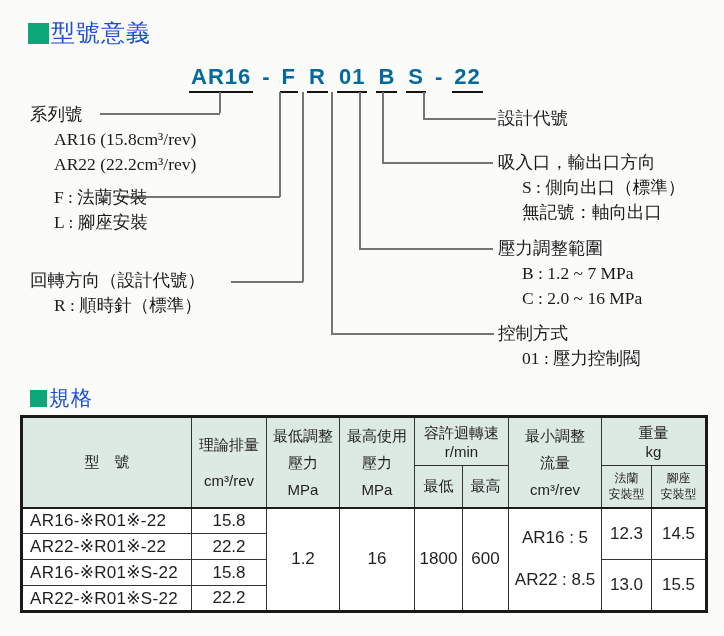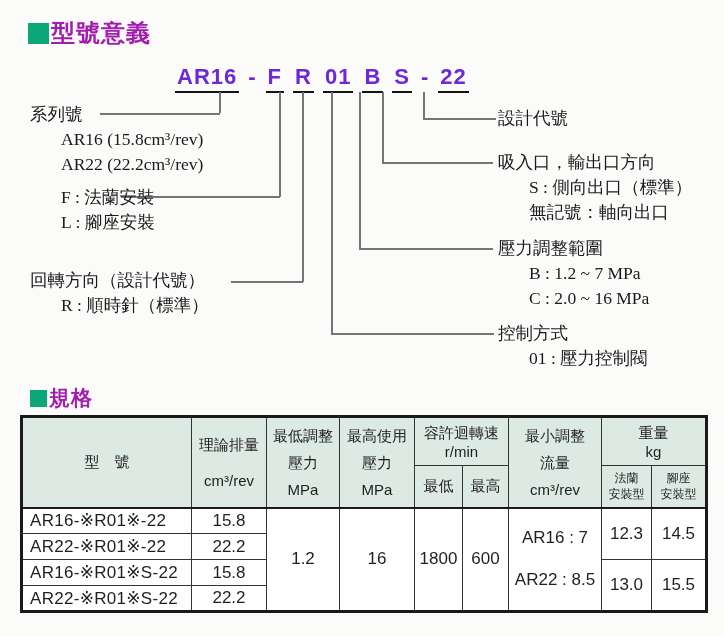--- a/index.html
+++ b/index.html
@@ -9,45 +9,45 @@
     font-family:"Liberation Sans","DejaVu Sans",sans-serif;
     color:#1c1c1c;
     position:relative;
     overflow:hidden;
   }
   
   .sec-title { position:absolute; display:flex; align-items:center; gap:2px; }
   .sq { display:inline-block; background:#0ca778; }
   .sq-lg { width:21px; height:21px; }
   .sq-sm { width:17px; height:17px; }
-  .sec-title-text { font-weight:bold; color:#a21caf; }
+  .sec-title-text { font-weight:normal; color:#1d4ed8; }
   .t-lg { font-size:24px; letter-spacing:1px; }
   .t-sm { font-size:21px; letter-spacing:1px; }
 
   
   .model-code {
-    position:absolute; left:175px; top:64px;
+    position:absolute; left:189px; top:64px;
     display:flex; gap:9px; align-items:baseline;
-    font-weight:bold; font-size:22px; letter-spacing:1px; color:#6d28d9;
+    font-weight:bold; font-size:22px; letter-spacing:1px; color:#0369a1;
   }
   .seg { display:inline-block; }
   .seg.u { border-bottom:2.5px solid #141414; padding:0 2px 1px 2px; }
 
   
   .ln { position:absolute; background:#757575; }
   .v { width:1.5px; }
   .h { height:1.5px; }
 
   
   .lbl-group {
     position:absolute;
     font-family:"Liberation Serif","DejaVu Serif",serif;
     font-size:17.5px; color:#1a1a1a; line-height:25px; white-space:nowrap;
   }
-  .lbl-group .indent { margin-left:31px; }
+  .lbl-group .indent { margin-left:24px; }
 
   
   .spec-table {
     position:absolute; left:20px; top:415px;
     border-collapse:collapse; table-layout:fixed;
     border:3px solid #1a1a1a;
     background:#fff;
   }
   .spec-table th, .spec-table td {
     border:1px solid #333;
@@ -231,21 +231,21 @@
   <tbody>
     <tr>
       <td class="model-cell">AR16-※R01※-22</td>
       <td>15.8</td>
       <td rowspan="4">1.2</td>
       <td rowspan="4">16</td>
       <td rowspan="4">1800</td>
       <td rowspan="4">600</td>
       <td rowspan="4" class="flow-cell">
         <div class="flow-stack">
-          <div>AR16 : 7</div>
+          <div>AR16 : 5</div>
           <div>AR22 : 8.5</div>
         </div>
       </td>
       <td rowspan="2">12.3</td>
       <td rowspan="2">14.5</td>
     </tr>
     <tr>
       <td class="model-cell">AR22-※R01※-22</td>
       <td>22.2</td>
     </tr>

